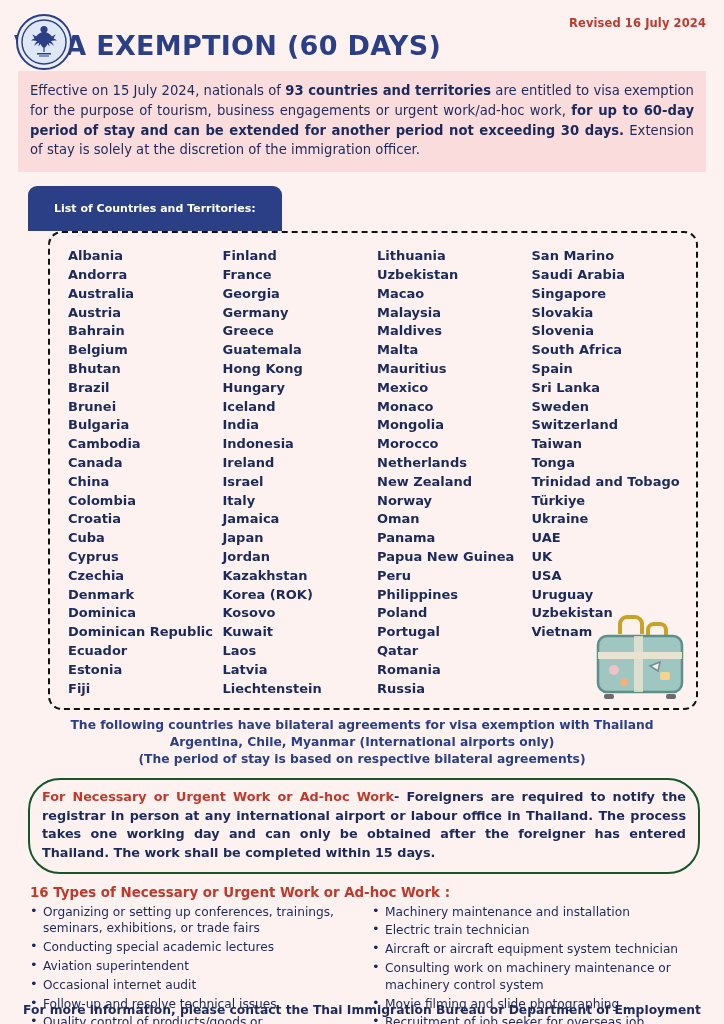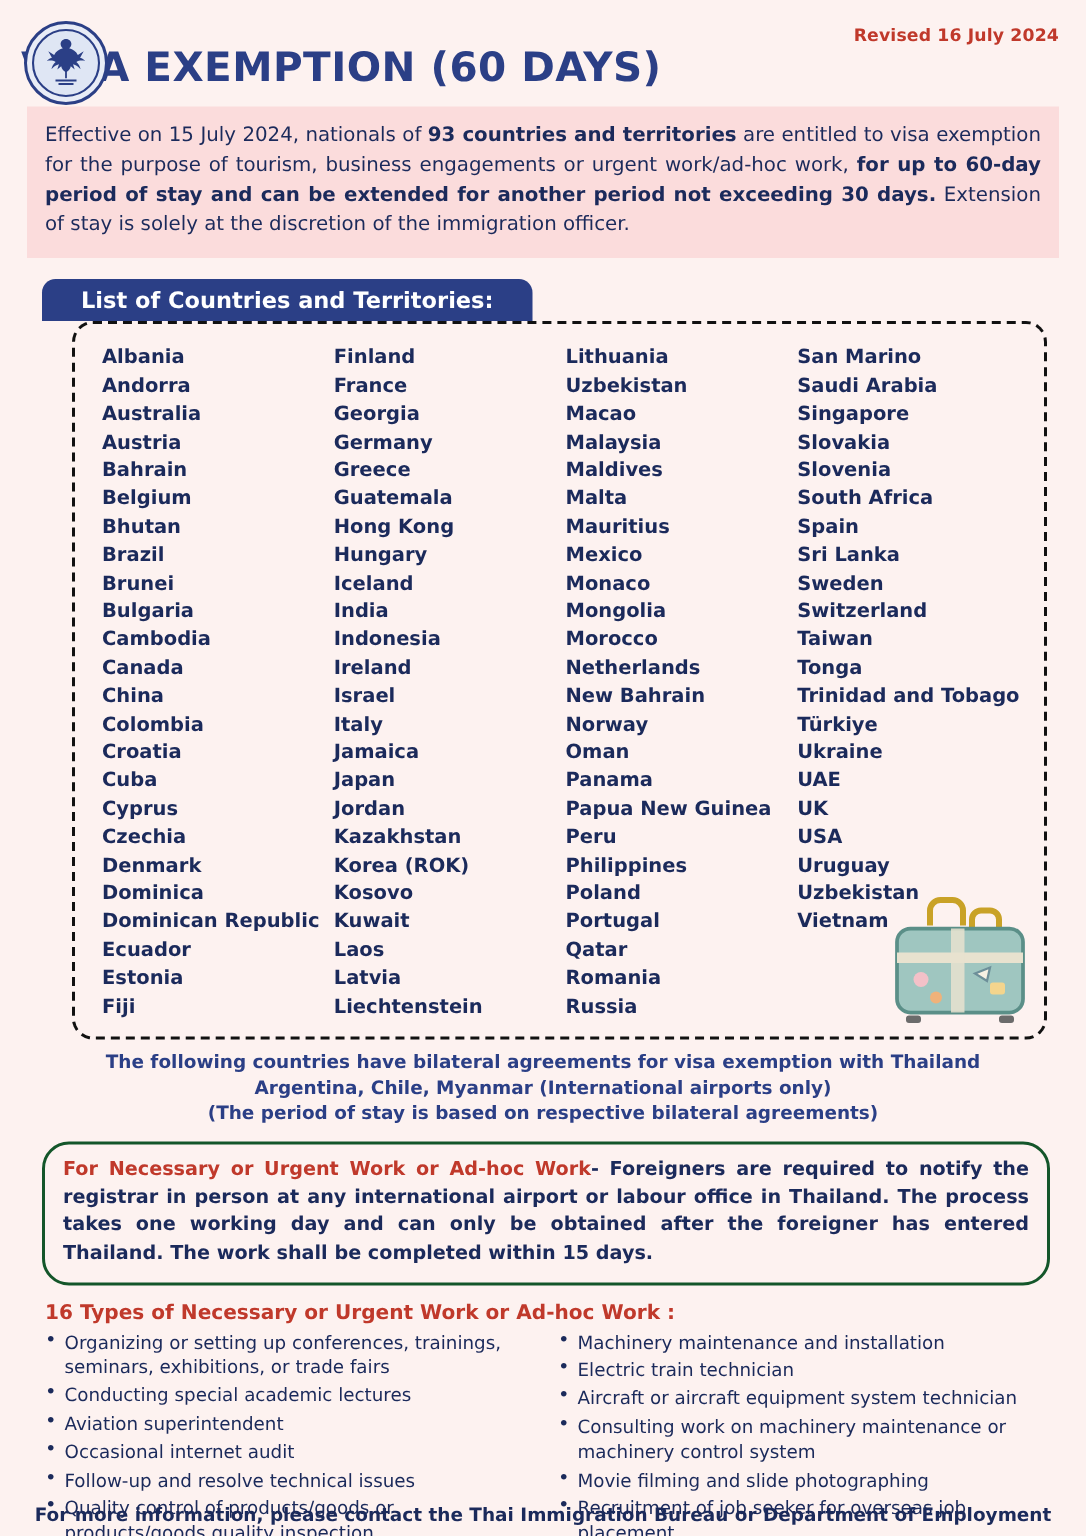--- a/index.html
+++ b/index.html
@@ -48,23 +48,23 @@
     color:#1b2a5b;
   }
   .intro b { font-weight:bold; }
 
   
   .list-pill {
     margin:14px 0 0 14px;
     display:inline-block;
     background:#2b3f86;
     color:#fff;
-    font-size:15px;
-    font-weight:bold;
-    padding:5px 26px;
+    font-size:11px;
+    font-weight:bold;
+    padding:16px 26px;
     border-radius:9px 9px 0 0;
   }
 
   
   .countries-box {
     margin:0 12px 0 34px;
     border:2px dashed #111;
     border-radius:14px;
     padding:14px 10px 10px 18px;
     min-height:445px;
@@ -91,21 +91,21 @@
     font-size:12.3px;
     font-weight:bold;
     color:#2b3f86;
     line-height:17px;
   }
 
   
   .urgent-box {
     margin:10px 10px 0 14px;
     border:2px solid #14562a;
-    border-radius:18px;
+    border-radius:32px;
     padding:8px 12px 9px 12px;
     font-size:12.8px;
     line-height:1.45;
     font-weight:bold;
     text-align:justify;
     color:#1b2a5b;
   }
   .urgent-box .red { color:#c0392b; }
 
   
@@ -234,21 +234,21 @@
         <div>Macao</div>
         <div>Malaysia</div>
         <div>Maldives</div>
         <div>Malta</div>
         <div>Mauritius</div>
         <div>Mexico</div>
         <div>Monaco</div>
         <div>Mongolia</div>
         <div>Morocco</div>
         <div>Netherlands</div>
-        <div>New Bahrain</div>
+        <div>New Zealand</div>
         <div>Norway</div>
         <div>Oman</div>
         <div>Panama</div>
         <div>Papua New Guinea</div>
         <div>Peru</div>
         <div>Philippines</div>
         <div>Poland</div>
         <div>Portugal</div>
         <div>Qatar</div>
         <div>Romania</div>

